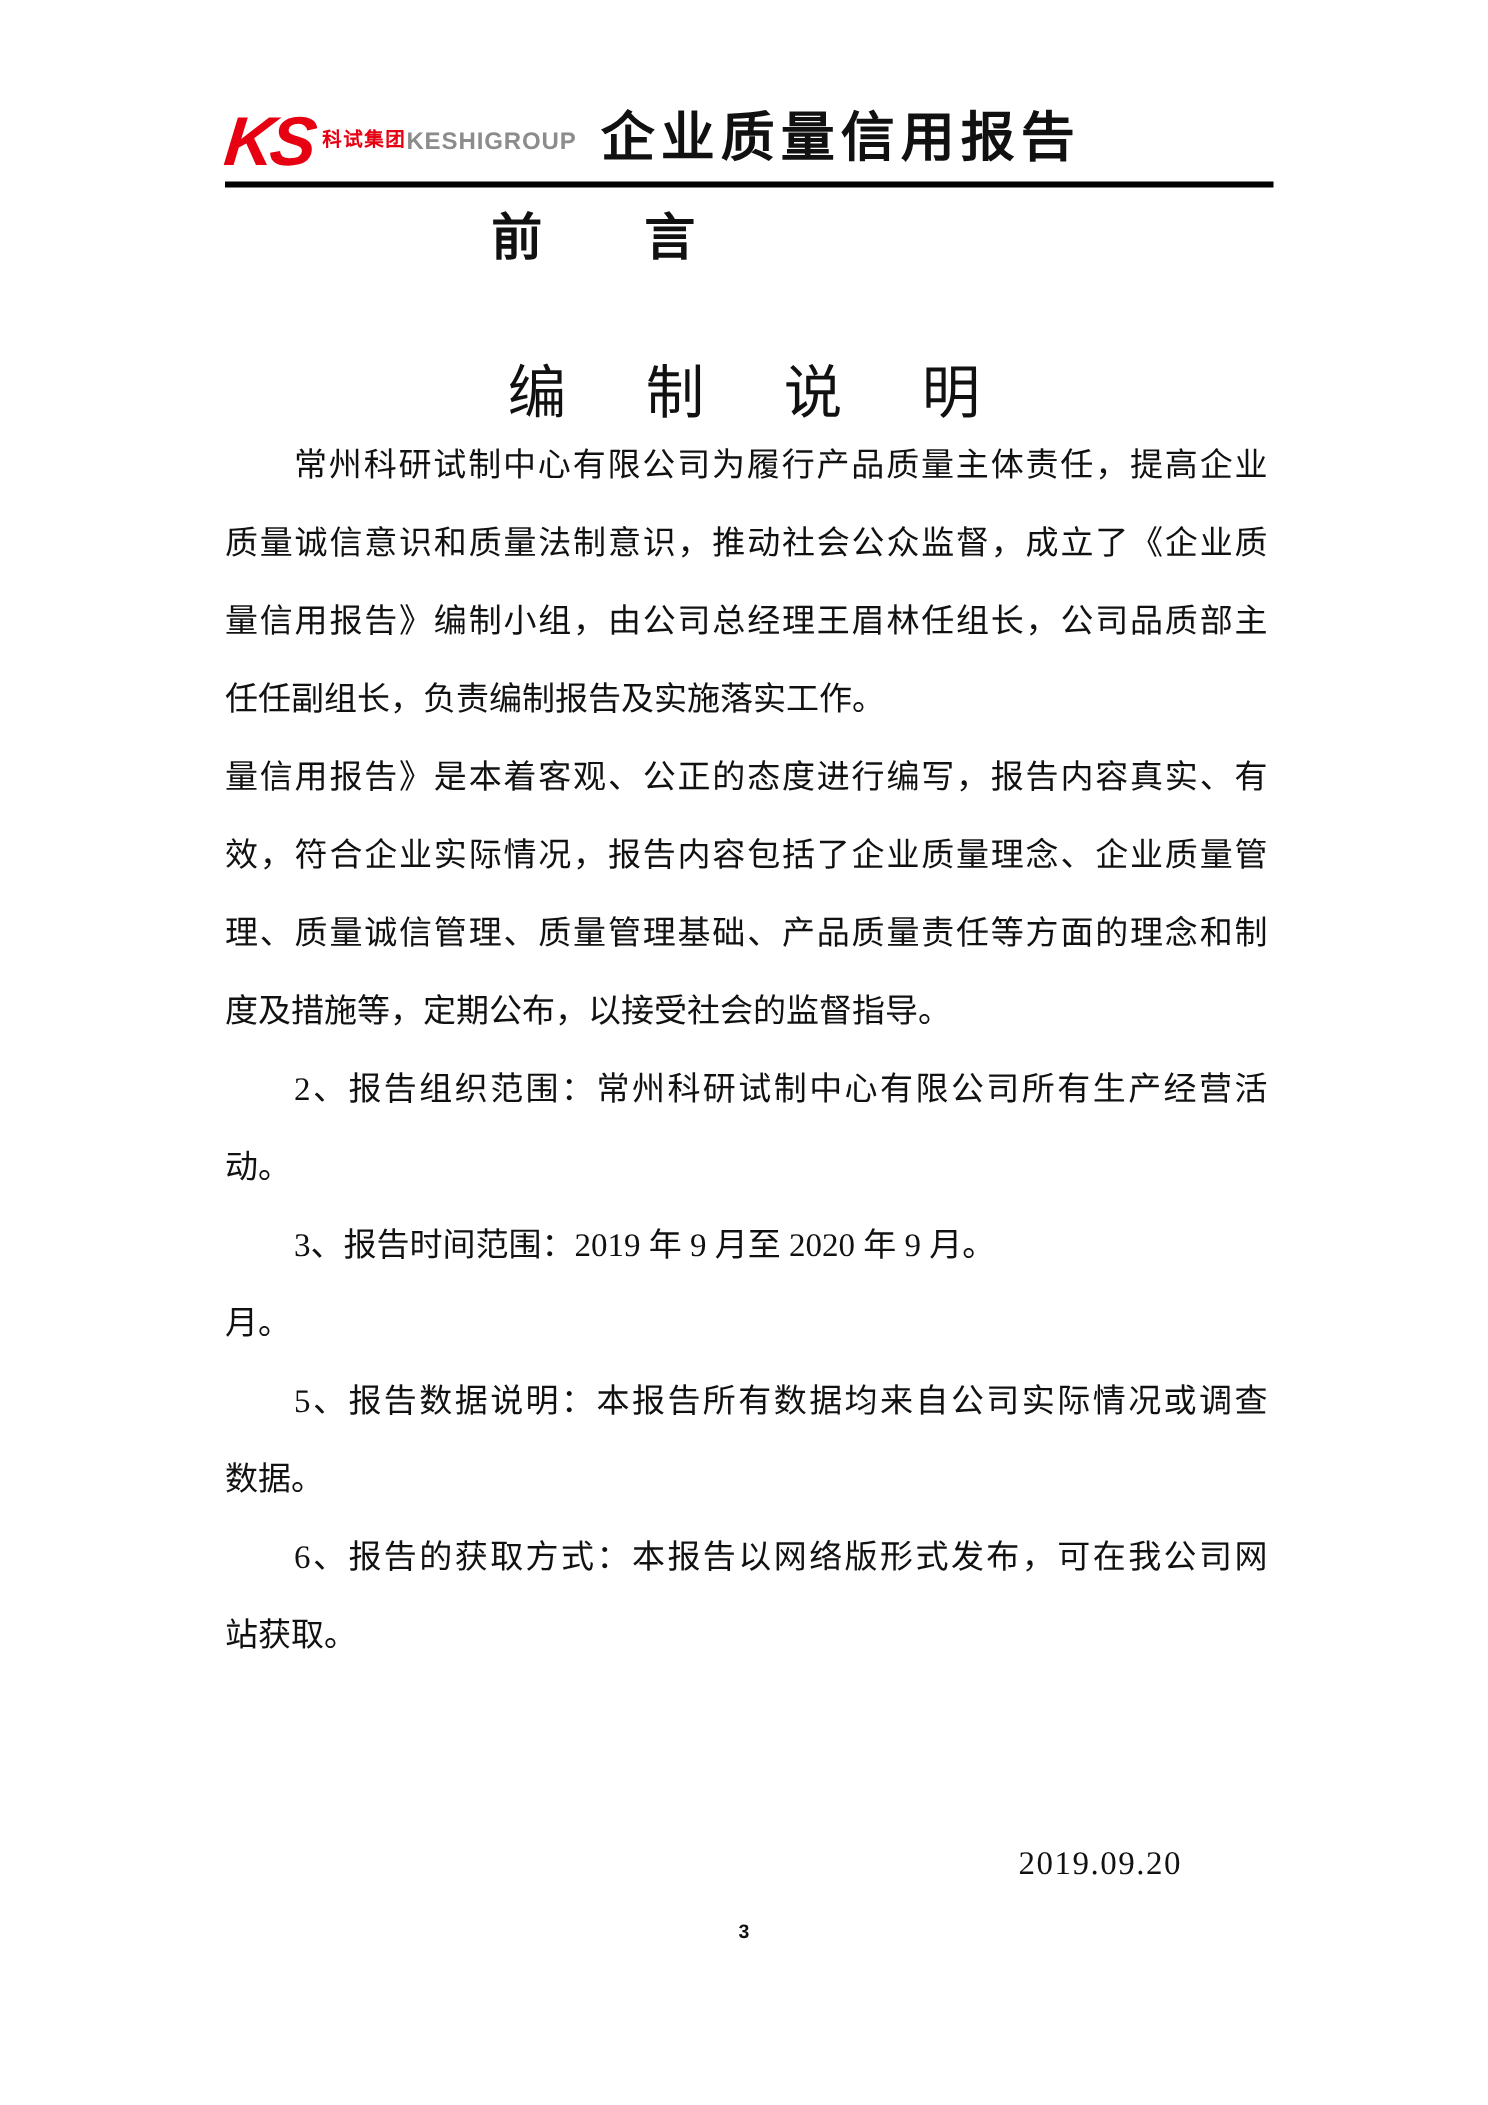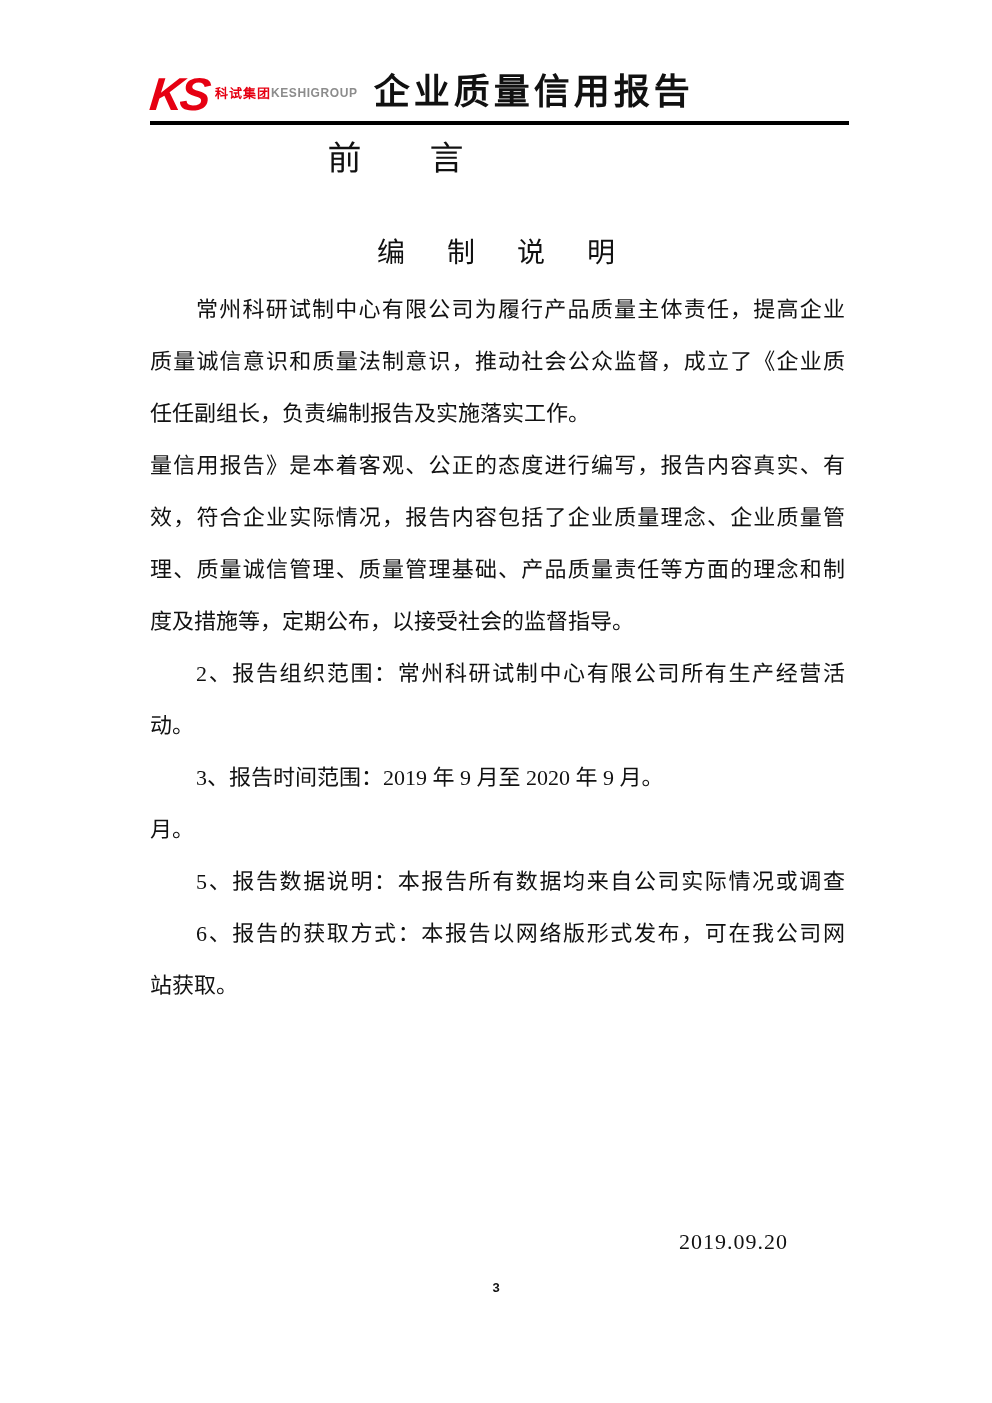--- a/index.html
+++ b/index.html
@@ -49,21 +49,21 @@
     font-family: "Liberation Sans", "DejaVu Sans", sans-serif;
   }
   .logo-cn {
     color: #e60012;
     font-size: 13px;
     font-weight: 700;
     letter-spacing: 1px;
   }
   .logo-en {
     color: #8c8c8c;
-    font-size: 12px;
+    font-size: 16px;
     font-weight: 700;
     letter-spacing: 0.6px;
   }
   .doc-title {
     font-size: 36px;
     font-weight: 600;
     letter-spacing: 4px;
     padding-bottom: 2px;
     white-space: nowrap;
   }
@@ -78,31 +78,31 @@
 
   
   .preface-title {
     position: absolute;
     top: 131px;
     left: 0;
     width: 791px;
     margin: 0;
     text-align: center;
     font-size: 34px;
-    font-weight: 400;
+    font-weight: 700;
     white-space: pre;
   }
   .section-title {
     position: absolute;
     top: 230px;
     left: 0;
     width: 992px;
     margin: 0;
     text-align: center;
-    font-size: 28px;
+    font-size: 39px;
     font-weight: 500;
     letter-spacing: 7px;
     text-indent: 7px; 
     white-space: pre;
   }
 
   
   .body-text {
     position: absolute;
     top: 284px;
@@ -159,30 +159,32 @@
     <div class="doc-title">企业质量信用报告</div>
   </div>
   <div class="rule"></div>
 
   <h1 class="preface-title">前　　言</h1>
   <h2 class="section-title">编　制　说　明</h2>
 
   <div class="body-text">
     <div class="line indent full">常州科研试制中心有限公司为履行产品质量主体责任，提高企业</div>
     <div class="line full">质量诚信意识和质量法制意识，推动社会公众监督，成立了《企业质</div>
+    <div class="line full">量信用报告》编制小组，由公司总经理王眉林任组长，公司品质部主</div>
     <div class="line">任任副组长，负责编制报告及实施落实工作。</div>
     <div class="line full">量信用报告》是本着客观、公正的态度进行编写，报告内容真实、有</div>
     <div class="line full">效，符合企业实际情况，报告内容包括了企业质量理念、企业质量管</div>
     <div class="line full">理、质量诚信管理、质量管理基础、产品质量责任等方面的理念和制</div>
     <div class="line">度及措施等，定期公布，以接受社会的监督指导。</div>
     <div class="line indent full">2、报告组织范围：常州科研试制中心有限公司所有生产经营活</div>
     <div class="line">动。</div>
     <div class="line indent">3、报告时间范围：2019 年 9 月至 2020 年 9 月。</div>
     <div class="line">月。</div>
     <div class="line indent full">5、报告数据说明：本报告所有数据均来自公司实际情况或调查</div>
+    <div class="line">数据。</div>
     <div class="line indent full">6、报告的获取方式：本报告以网络版形式发布，可在我公司网</div>
     <div class="line">站获取。</div>
   </div>
 
   <div class="date-line">2019.09.20</div>
   <div class="page-number">3</div>
 
 </div>
 
 </body></html>

